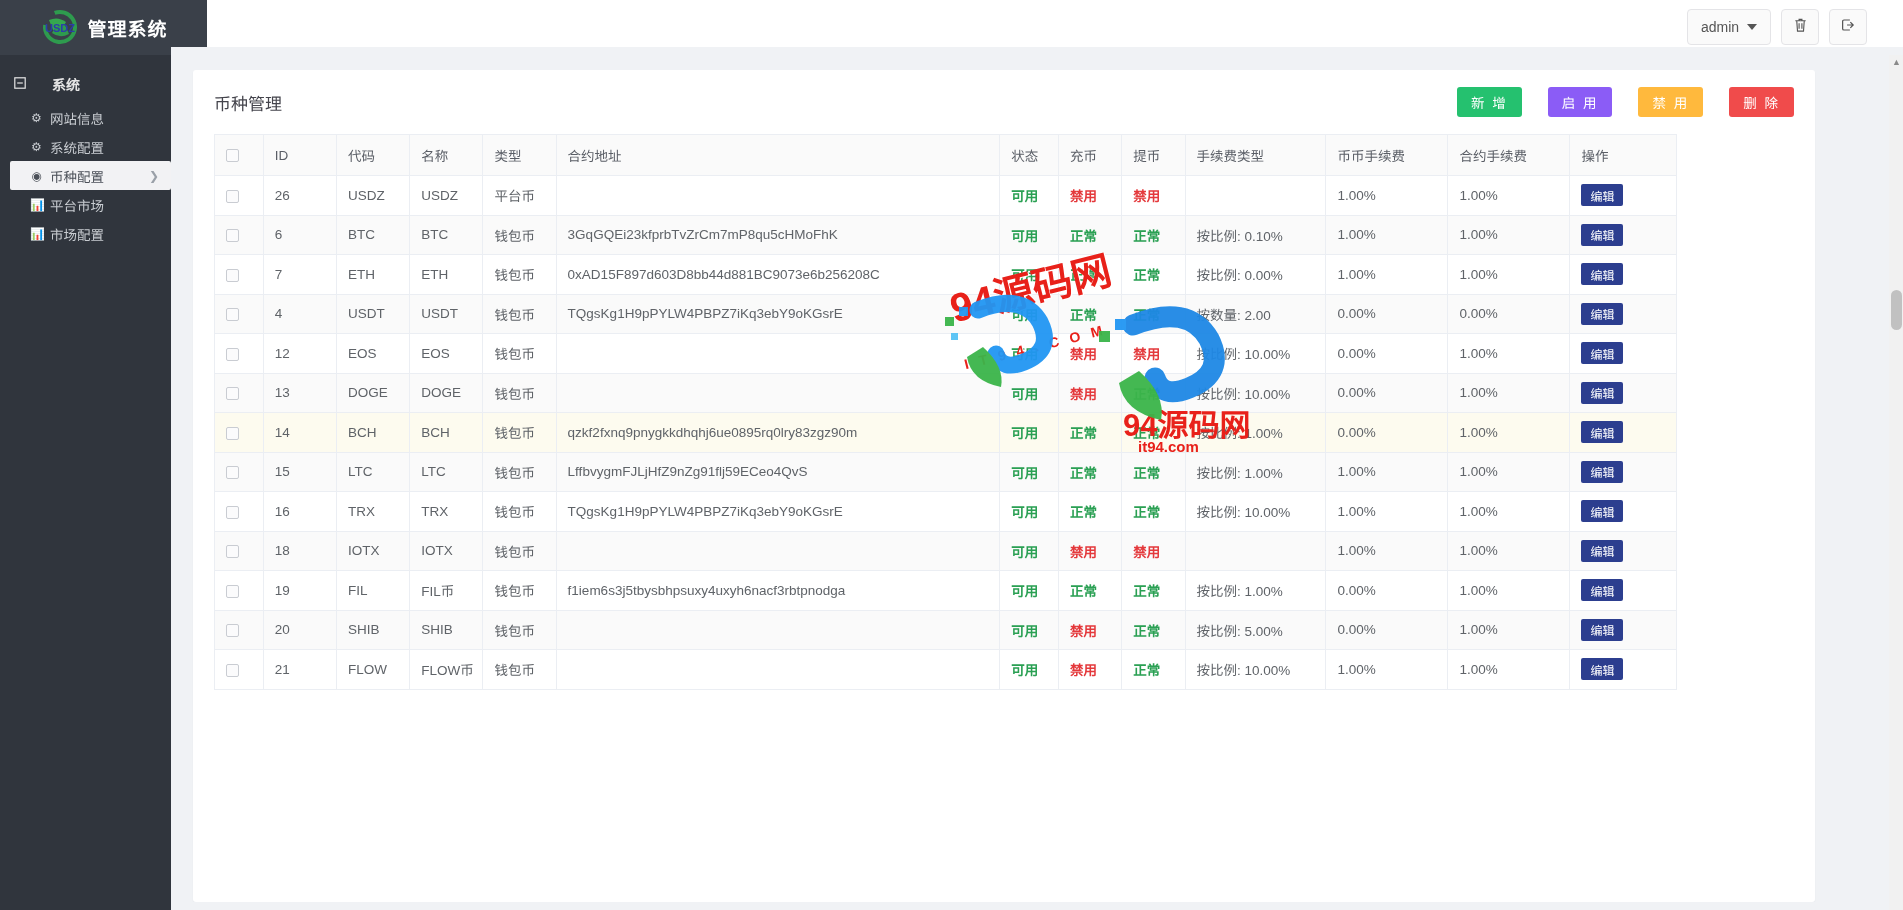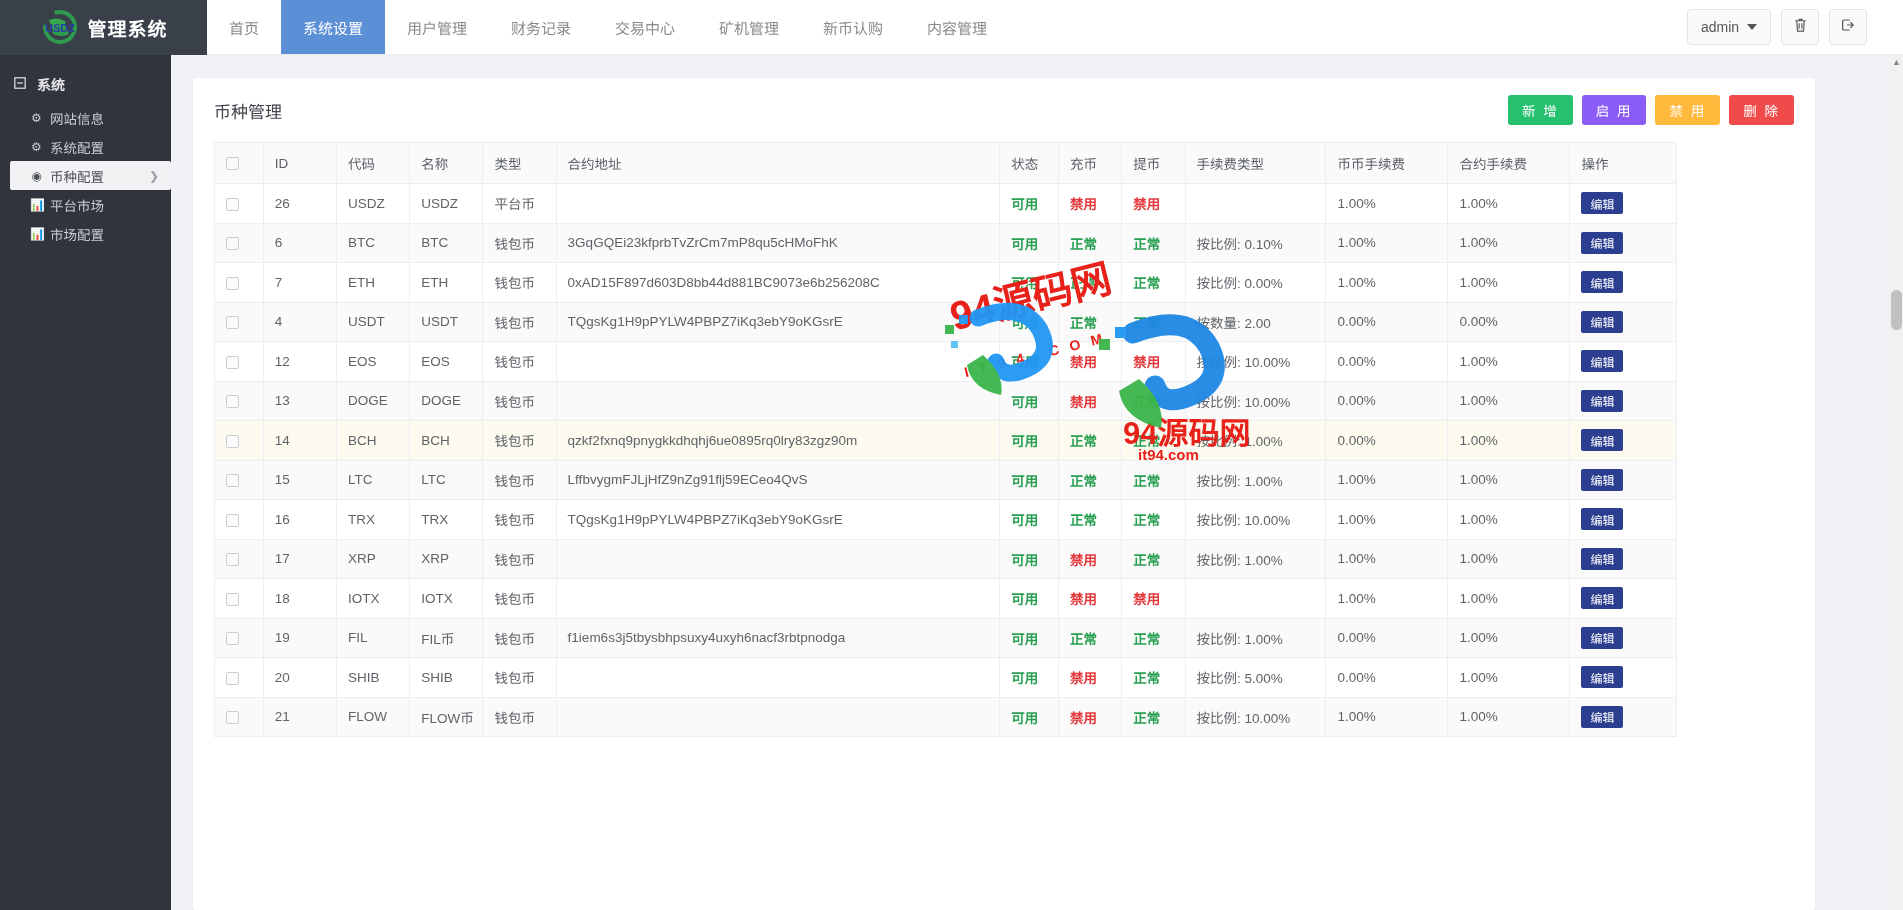--- a/index.html
+++ b/index.html
@@ -45,51 +45,51 @@
     width: 38px; height: 36px; border: 1px solid #e4e4e7; border-radius: 4px;
     background: #fafafa; display: flex; align-items: center; justify-content: center;
     cursor: pointer; color: #555;
   }
   
   .sidebar {
     position: absolute; top: 55px; left: 0; width: 171px; height: 855px;
     background: #30353d; padding-top: 10px;
   }
   .side-group {
-    display: flex; align-items: center; gap: 11px; padding: 9px 0 9px 14px;
+    display: flex; align-items: center; gap: 26px; padding: 9px 0 9px 14px;
     color: #e6e6e6; font-size: 14px; font-weight: 700;
   }
   .side-item {
     display: flex; align-items: center; gap: 7px; height: 29px;
     padding-left: 30px; color: #c8ccd1; font-size: 13.5px; cursor: pointer;
     position: relative; margin-bottom: 0;
   }
   .side-item + .side-item { margin-top: 0; }
   .side-item.active {
     background: #f2f2f4; color: #4b5058; margin-left: 10px; border-radius: 2px;
     padding-left: 20px;
   }
   .side-item .chev { margin-left: auto; margin-right: 12px; font-size: 12px; color: #9aa0a8; }
   .sicon { font-size: 12px; width: 13px; display: inline-block; text-align: center; }
   
   .main {
-    position: absolute; top: 55px; left: 171px; width: 1732px; height: 855px;
+    position: absolute; top: 47px; left: 171px; width: 1732px; height: 855px;
     background: #f0f2f5; padding: 23px 42px 0 22px; overflow: hidden;
   }
   .card {
     background: #ffffff; border-radius: 3px; width: 1622px;
     box-shadow: 0 1px 2px rgba(0,0,0,.04); padding: 0 0 8px 0; position: relative;
     height: 832px; overflow: hidden;
   }
   .card-head {
     height: 64px; display: flex; align-items: center; padding: 0 21px;
     position: relative;
   }
   .card-title { font-size: 17px; color: #44444c; font-weight: 400; }
-  .btnbar { margin-left: auto; display: flex; gap: 9px; padding-left: 26px; }
+  .btnbar { margin-left: auto; display: flex; gap: 26px; padding-left: 26px; }
   .btn {
     height: 30px; min-width: 62px; padding: 0 14px; border-radius: 3px; border: none;
     color: #fff; font-size: 13.5px; cursor: pointer; letter-spacing: 2px;
     font-family: inherit; display: flex; align-items: center; justify-content: center;
   }
   .btn-green  { background: #25c16f; }
   .btn-blue   { background: #8b5cf6; }
   .btn-orange { background: #ffb93d; }
   .btn-red    { background: #f04b4b; }
   
@@ -166,30 +166,20 @@
       <svg width="42" height="42" viewBox="0 0 42 42">
         <circle cx="21" cy="20" r="15" fill="none" stroke="#2e9b4e" stroke-width="4" stroke-dasharray="58 16" transform="rotate(-35 21 20)"></circle>
         <path d="M10 13 q9 -4 17 2 q-4 9 -13 8 z" fill="#35a84f"></path>
         <path d="M30 27 q-9 5 -17 -1 q4 -9 13 -8 z" fill="#2e9b4e"></path>
         <text x="21" y="25" font-size="11" font-weight="700" fill="#2b3ea8" text-anchor="middle" font-family="Liberation Sans, sans-serif">USDZ</text>
       </svg>
     </span>
     <span class="brand-text">管理系统</span>
   </div>
 
-  <div class="navmenu">
-    <div class="navitem">首页</div>
-    <div class="navitem active">系统设置</div>
-    <div class="navitem">用户管理</div>
-    <div class="navitem">财务记录</div>
-    <div class="navitem">交易中心</div>
-    <div class="navitem">矿机管理</div>
-    <div class="navitem">新币认购</div>
-    <div class="navitem">内容管理</div>
-  </div>
 
   <div class="topright">
     <div class="userbtn">
       <span>admin</span>
       <span class="caret"></span>
     </div>
     <div class="iconbtn">
       <span>
         <svg width="15" height="16" viewBox="0 0 16 17" fill="none" stroke="#555" stroke-width="1.2">
           <path d="M2.5 4h11M6.5 4V2.5h3V4M4 4l.8 11h6.4L12 4M6.5 6.5v6M9.5 6.5v6"></path>
@@ -421,35 +411,20 @@
               <td><span class="ok">可用</span></td>
               <td><span class="ok">正常</span></td>
               <td><span class="ok">正常</span></td>
               <td>按比例: 10.00%</td>
               <td>1.00%</td>
               <td>1.00%</td>
               <td><button class="editbtn">编辑</button></td>
             </tr>
             <tr>
               <td><span class="cb"></span></td>
-              <td>17</td>
-              <td>XRP</td>
-              <td>XRP</td>
-              <td>钱包币</td>
-              <td></td>
-              <td><span class="ok">可用</span></td>
-              <td><span class="bad">禁用</span></td>
-              <td><span class="ok">正常</span></td>
-              <td>按比例: 1.00%</td>
-              <td>1.00%</td>
-              <td>1.00%</td>
-              <td><button class="editbtn">编辑</button></td>
-            </tr>
-            <tr>
-              <td><span class="cb"></span></td>
               <td>18</td>
               <td>IOTX</td>
               <td>IOTX</td>
               <td>钱包币</td>
               <td></td>
               <td><span class="ok">可用</span></td>
               <td><span class="bad">禁用</span></td>
               <td><span class="bad">禁用</span></td>
               <td></td>
               <td>1.00%</td>

